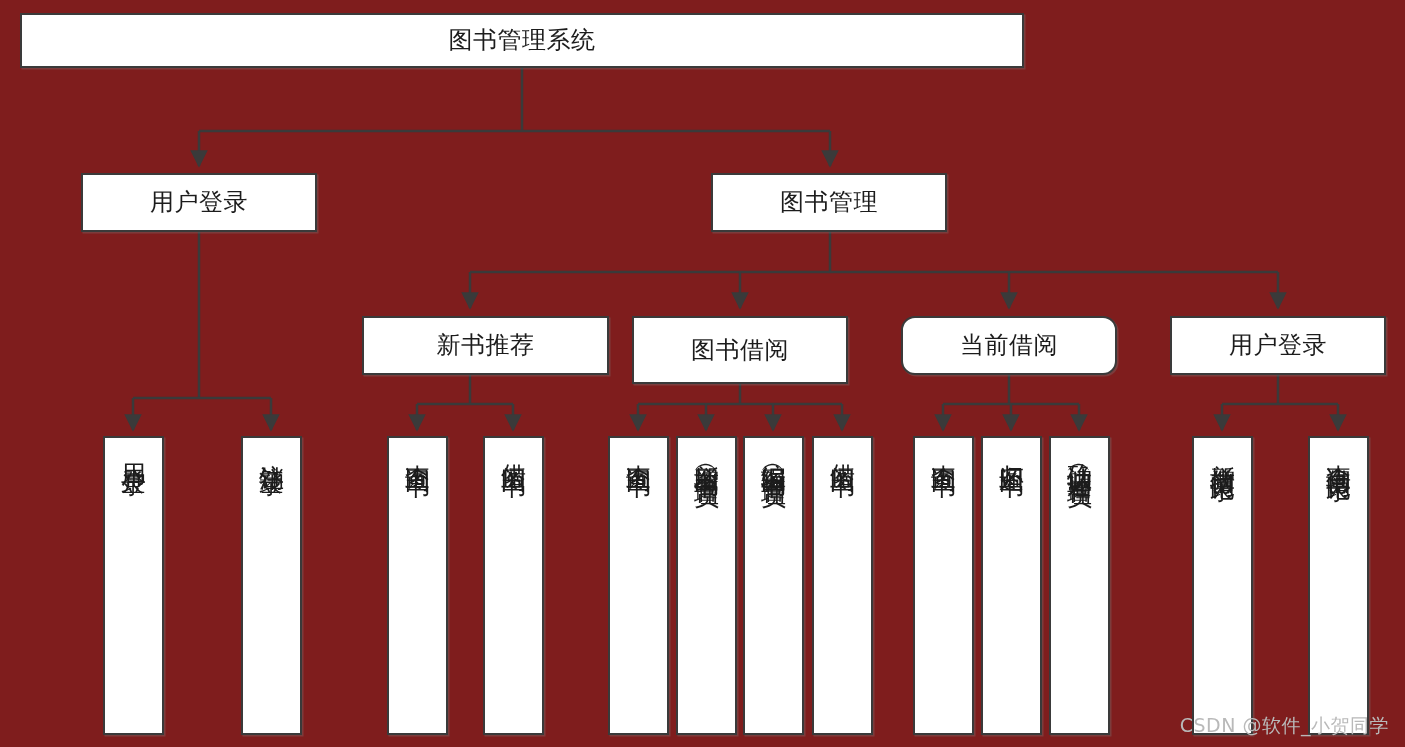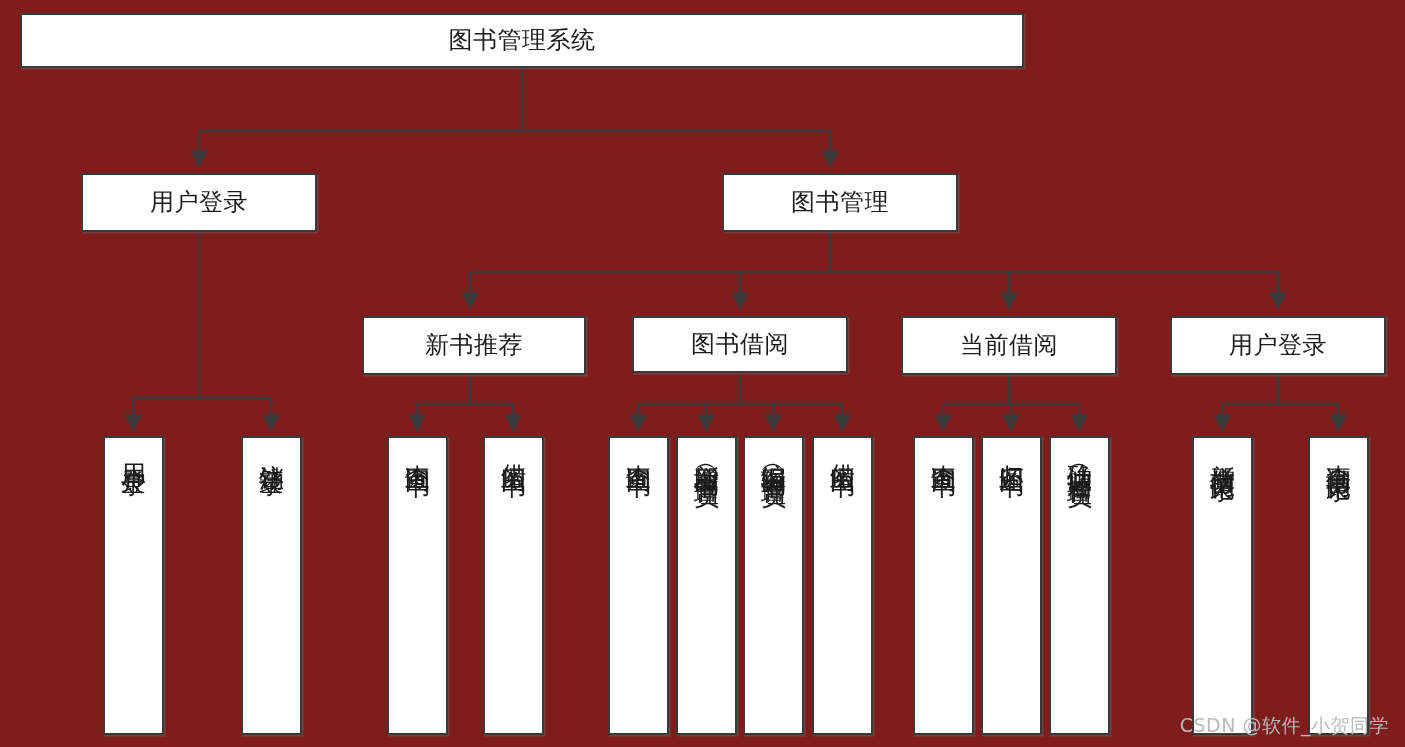--- a/index.html
+++ b/index.html
@@ -122,31 +122,31 @@
     </g>
   </svg>
 
   <div class="node horizontal" style="left:20px; top:13px; width:1004px; height:55px;">
     <span class="node-label">图书管理系统</span>
   </div>
 
   <div class="node horizontal" style="left:81px; top:173px; width:236px; height:59px;">
     <span class="node-label">用户登录</span>
   </div>
-  <div class="node horizontal" style="left:711px; top:173px; width:236px; height:59px;margin-left:11px;">
+  <div class="node horizontal" style="left:711px; top:173px; width:236px; height:59px;">
     <span class="node-label">图书管理</span>
   </div>
 
-  <div class="node horizontal" style="left:362px; top:316px; width:224px; height:59px;justify-content:center;">
+  <div class="node horizontal" style="left:362px; top:316px; width:247px; height:59px;justify-content:center;">
     <span class="node-label">新书推荐</span>
   </div>
-  <div class="node horizontal" style="left:632px; top:316px; width:216px; height:57px;">
+  <div class="node horizontal" style="left:632px; top:316px; width:216px; height:68px;">
     <span class="node-label">图书借阅</span>
   </div>
-  <div class="node horizontal" style="left:901px; top:316px; width:216px; height:59px;">
+  <div class="node horizontal" style="left:901px; top:316px; width:216px; height:59px;border-radius:14px;">
     <span class="node-label">当前借阅</span>
   </div>
   <div class="node horizontal" style="left:1170px; top:316px; width:216px; height:59px;">
     <span class="node-label">用户登录</span>
   </div>
 
   <div class="node vertical" style="left:103px; top:436px; width:61px; height:299px;">
     <span class="node-label">用户登录</span>
   </div>
   <div class="node vertical" style="left:241px; top:436px; width:61px; height:299px;">

